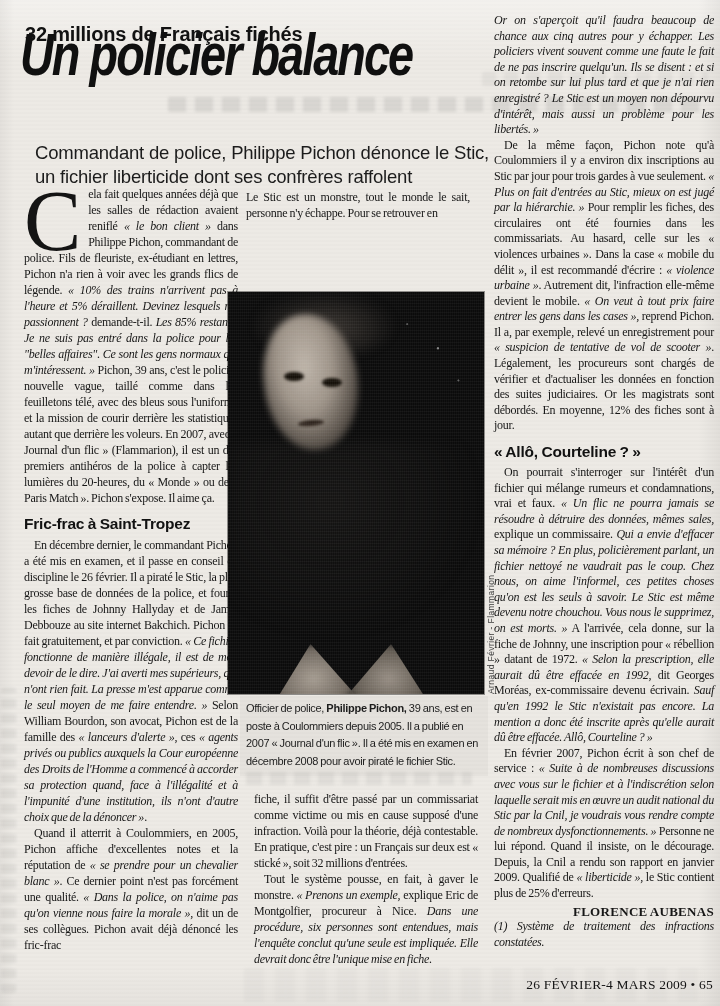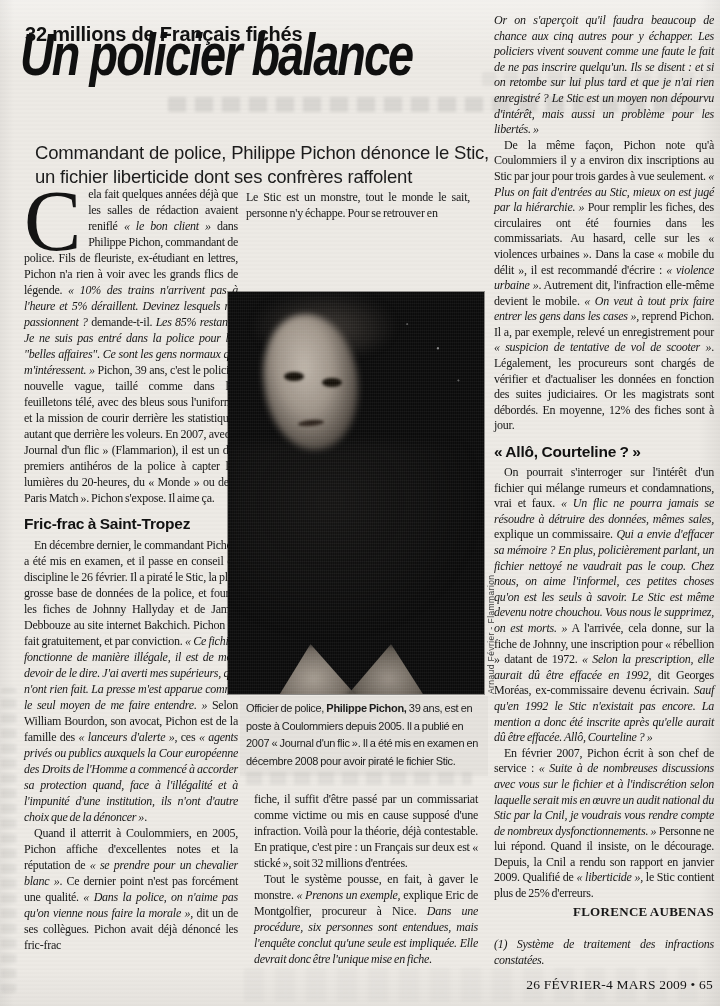--- a/index.html
+++ b/index.html
@@ -43,21 +43,21 @@
   .bd{font-weight:700;}
   .dropcap{
     float:left; font-family:"Liberation Serif", serif; font-weight:400;
     font-size:86px; line-height:66px; padding:2px 7px 0 0; margin-bottom:-10px; color:#141414;
   }
   .col-heading{
     margin:9px 0 4px 0; text-indent:0;
     font:700 15.5px/18px "Liberation Sans", sans-serif; color:#121212; letter-spacing:-.2px;
   }
   .byline{text-align:right; font-weight:700; letter-spacing:.3px; font-size:13px; margin-top:2px;}
-  .footnote{font-style:italic; margin-top:18px;}
+  .footnote{font-style:italic; margin-top:0;}
   
   .photo{
     left:228px; top:292px; width:256px; height:402px; background:#0b0b0b; overflow:hidden;
     box-shadow:0 0 0 1px rgba(0,0,0,.4);
   }
   .photo > div{position:absolute;}
   .ph-hair{left:26px; top:0; width:140px; height:66px; border-radius:50%;
     background:radial-gradient(ellipse at 50% 55%, rgba(135,122,110,.4), rgba(60,55,50,.25) 55%, transparent 75%);
     filter:blur(4px);}
   .ph-face{left:36px; top:22px; width:94px; height:136px; border-radius:48% 52% 50% 50%;

